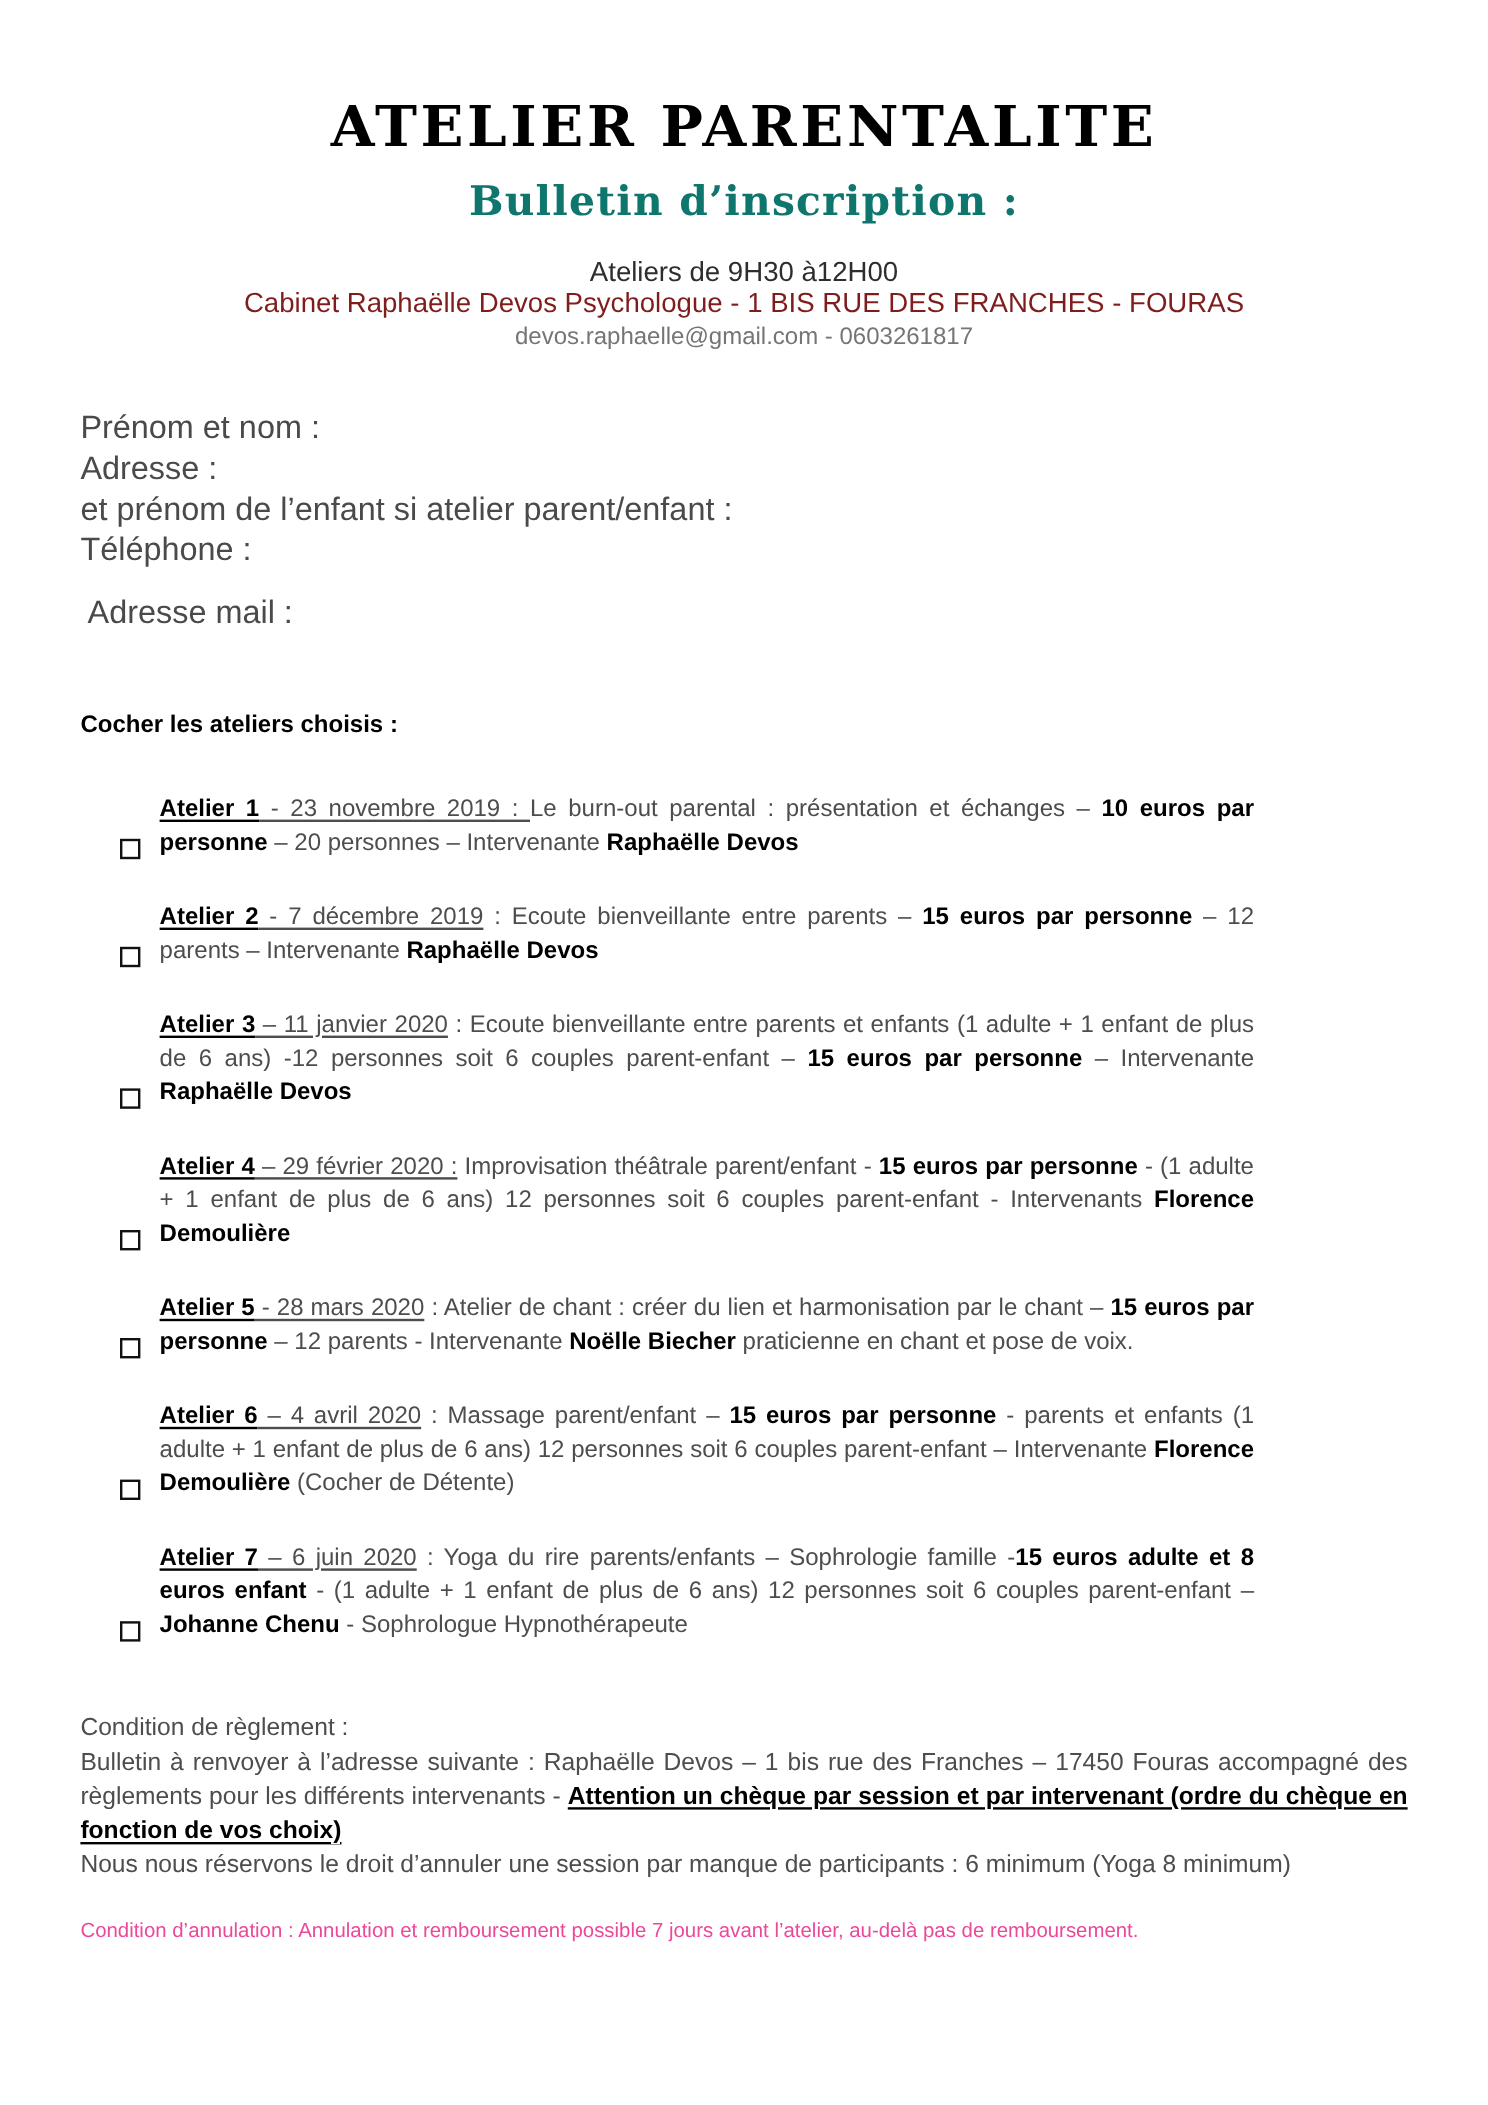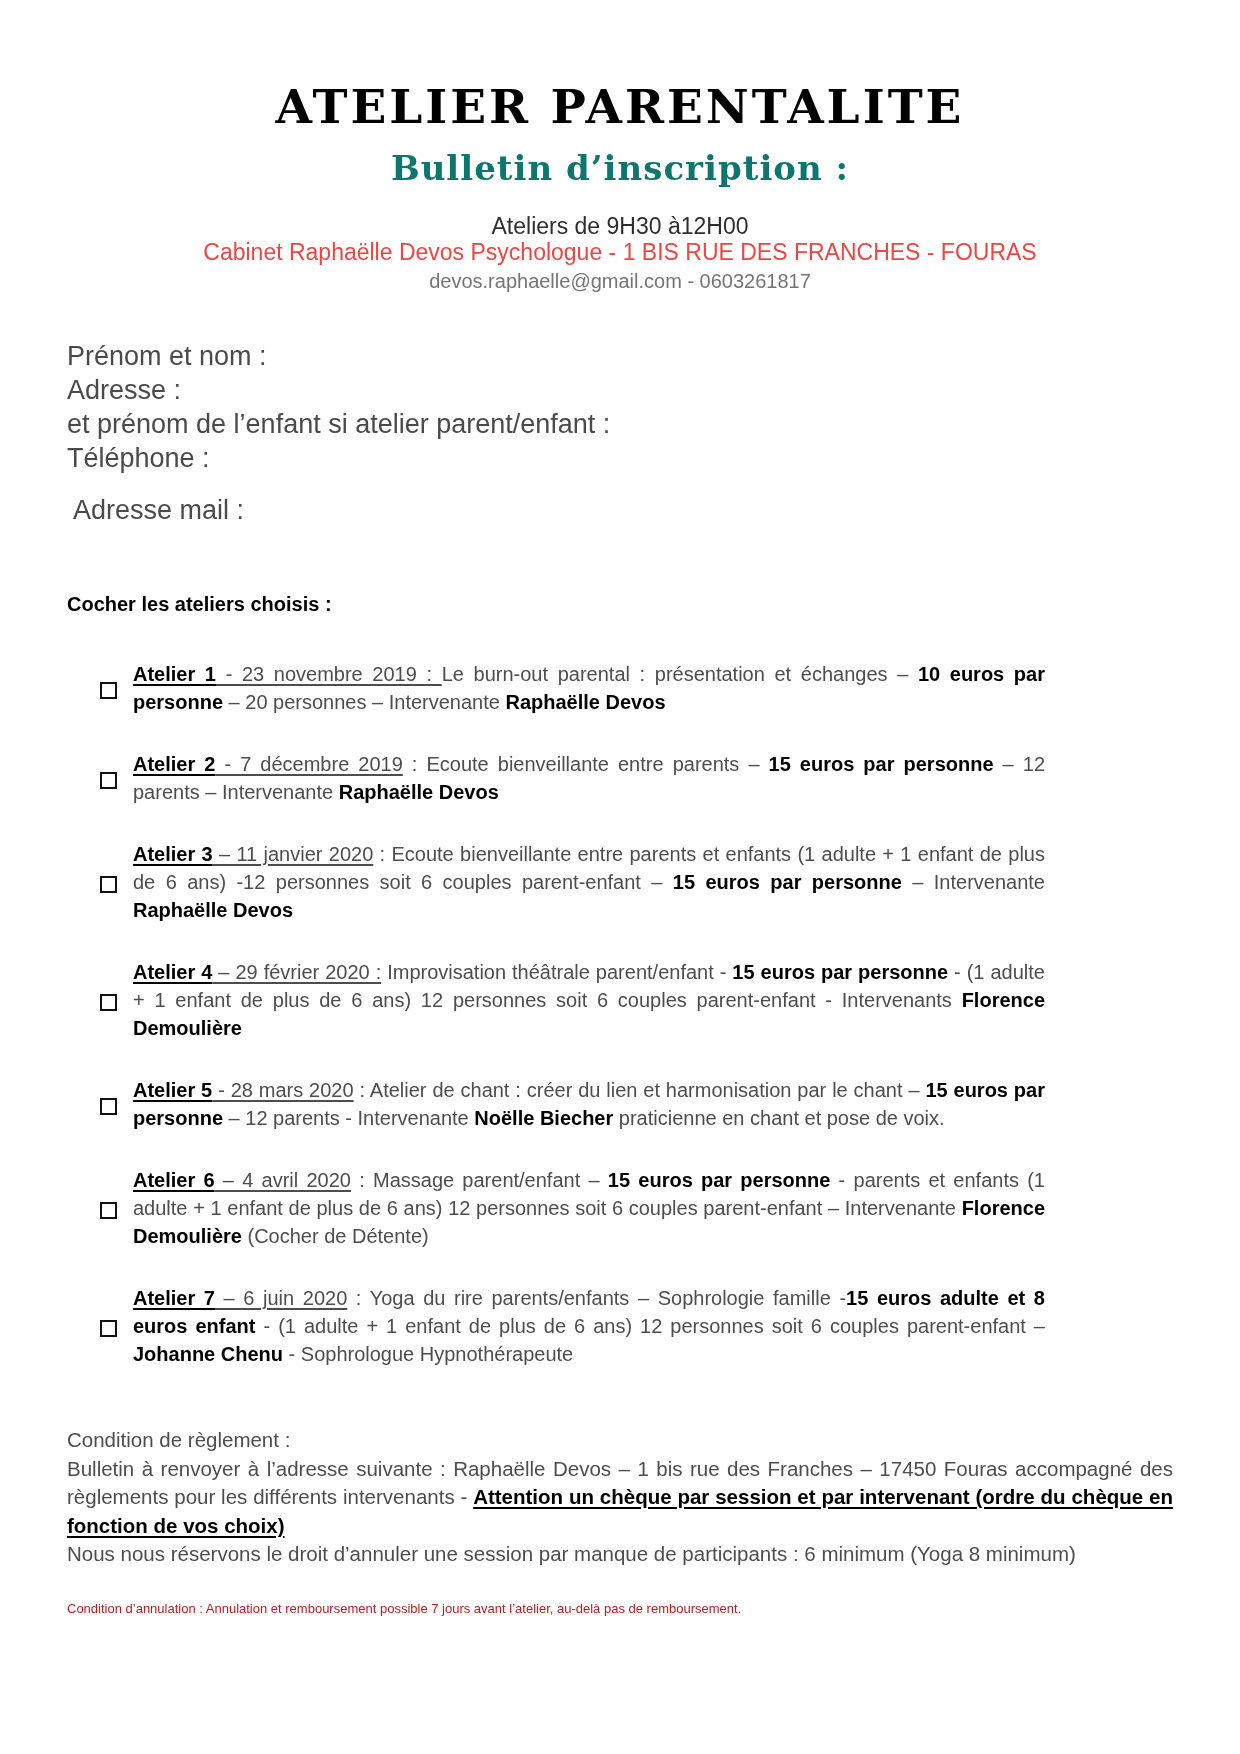--- a/index.html
+++ b/index.html
@@ -12,47 +12,47 @@
   .hdr{text-align:center;}
   .title{
     font-family:"DejaVu Serif",serif;font-weight:800;color:#000;
     font-size:47px;letter-spacing:3px;line-height:1.05;
   }
   .subtitle{
     font-family:"DejaVu Serif",serif;font-weight:800;color:#0f766e;
     font-size:34px;letter-spacing:1px;margin-top:20px;line-height:1.05;
   }
   .schedule{font-size:23px;font-weight:500;color:#2e2e2e;margin-top:26px;line-height:1.15;}
-  .cabinet{font-size:23px;font-weight:500;color:#ef4444;line-height:1.2;}
+  .cabinet{font-size:23px;font-weight:500;color:#7f1d1d;line-height:1.2;}
   .contact{font-size:20px;color:#757575;line-height:1.2;margin-top:2px;}
   
   .fields{margin-top:46px;font-size:27px;font-weight:300;color:#4a4a4a;line-height:34px;}
   .fields .line{white-space:pre;}
   .email-line{margin-top:18px;padding-left:6px;}
   
   .instruction{margin-top:66px;font-size:20px;font-weight:bold;color:#000;}
   ul.workshops{list-style:none;margin:44px 0 0 0;padding:0;}
   ul.workshops li{
-    display:flex;align-items:center;margin-bottom:34px;
+    display:flex;align-items:flex-end;margin-bottom:34px;
     padding-left:33px;padding-right:128px;
   }
   .chk{
     flex:0 0 auto;width:13px;height:13px;border:2px solid #111;
     margin:4px 16px 0 0;background:#fff;
   }
   .wtxt{font-size:20px;line-height:28px;text-align:justify;color:#4d4d4d;flex:1 1 auto;}
   .b{font-weight:bold;color:#000;}
   .u{text-decoration:underline;text-decoration-thickness:2px;text-underline-offset:3px;}
   
   .sigrow{display:flex;margin-top:62px;font-size:27px;font-weight:300;color:#4a4a4a;}
   .sigrow .date{width:48%;}
   
   .footer{margin-top:58px;font-size:20.5px;line-height:28.5px;color:#4d4d4d;}
   .footer .just{text-align:justify;}
-  .annul{margin-top:26px;font-size:13px;color:#b91c1c;}
+  .annul{margin-top:26px;font-size:17px;color:#ec4899;}
 </style>
 </head>
 <body>
 
 <div class="page">
 
   <div class="hdr">
     <div class="title">ATELIER PARENTALITE</div>
     <div class="subtitle">Bulletin d’inscription :</div>
     <div class="schedule">Ateliers de 9H30 à12H00</div>

